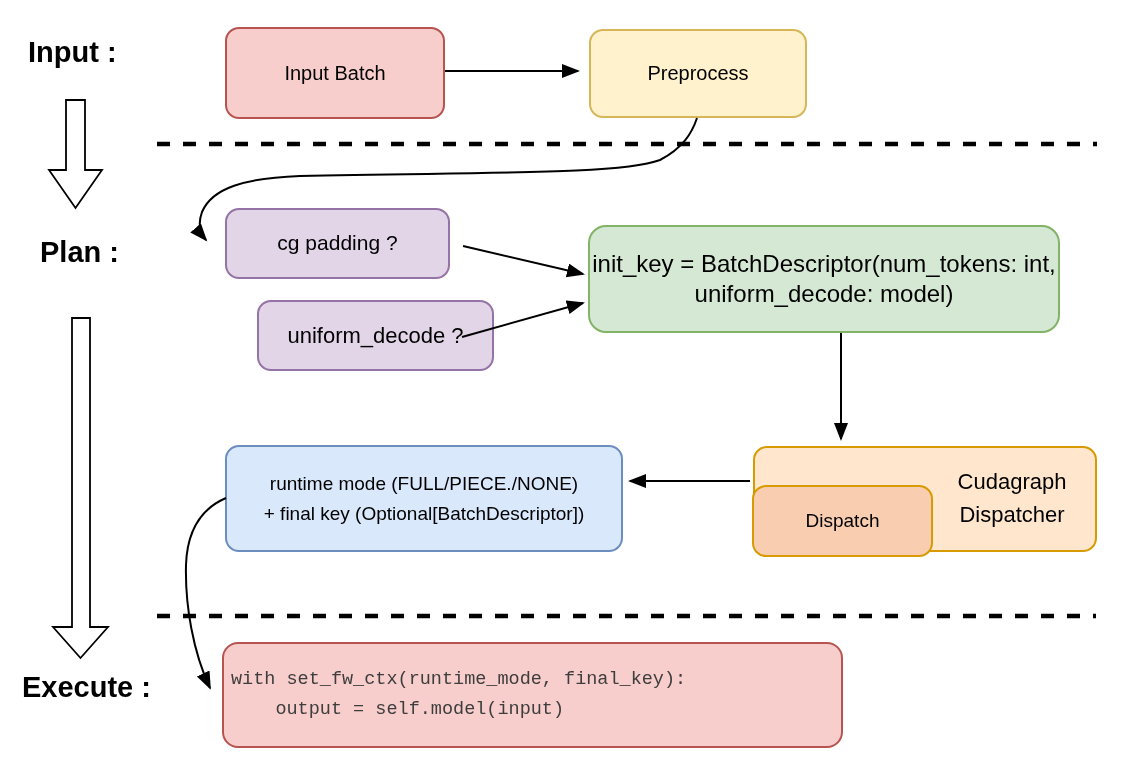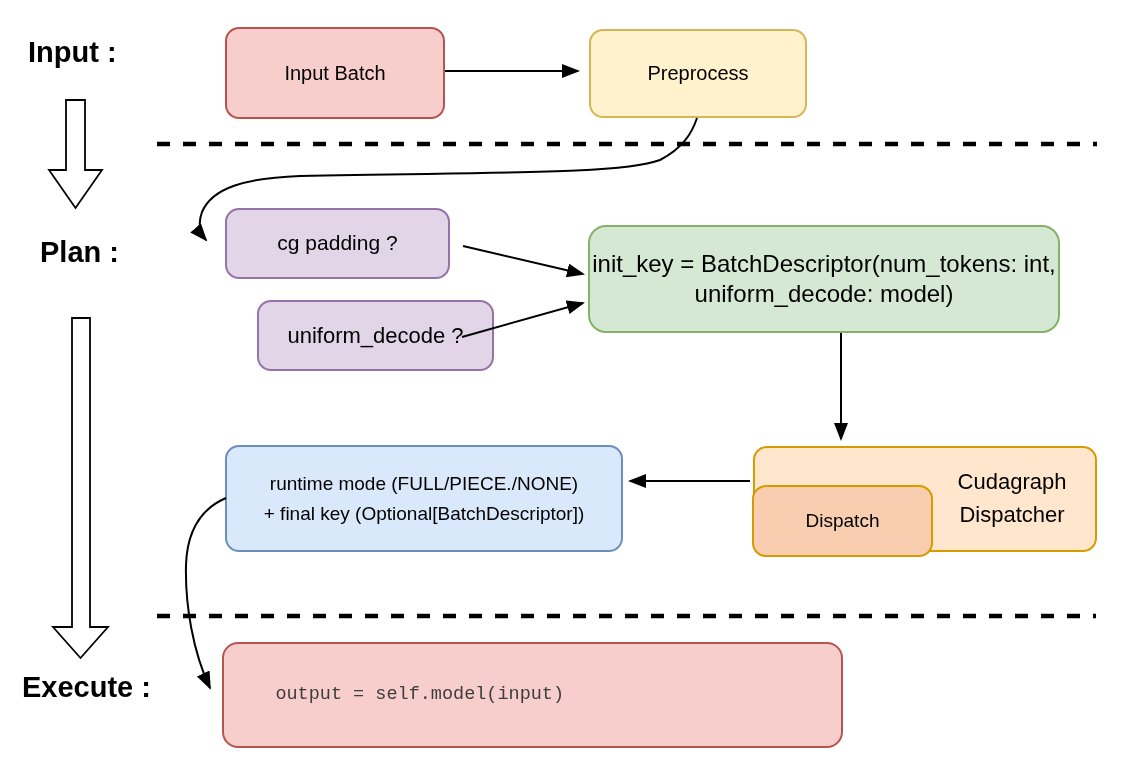--- a/index.html
+++ b/index.html
@@ -97,20 +97,21 @@
   <div class="node" style="left: 752px; top: 444px; width: 181px; height: 72px; font-size: 19px; background-color: rgb(248, 205, 176); border-color: rgb(215, 155, 0); margin-top: 41px;">
     <span class="ln">Dispatch</span>
   </div>
 
   <div class="node" style="left: 225px; top: 445px; width: 398px; height: 107px; font-size: 19px; line-height: 30px; background-color: rgb(218, 232, 252); border-color: rgb(108, 142, 191);">
     <span class="ln">runtime mode (FULL/PIECE./NONE)</span>
     <span class="ln">+ final key (Optional[BatchDescriptor])</span>
   </div>
 
   <div class="node code-node" style="left: 222px; top: 642px; width: 621px; height: 106px; background-color: rgb(248, 206, 204); border-color: rgb(184, 84, 80); color: rgb(61, 61, 61);">
+    <span class="ln">with set_fw_ctx(runtime_mode, final_key):</span>
     <span class="ln">    output = self.model(input)</span>
   </div>
 
   <svg id="overlay" viewBox="0 0 1142 770" xmlns="http://www.w3.org/2000/svg">
     <defs>
       <marker id="arrow" markerWidth="10" markerHeight="8" refX="8" refY="3.5" orient="auto">
         <path d="M0,0 L9,3.5 L0,7 z" fill="#000"></path>
       </marker>
     </defs>
 

